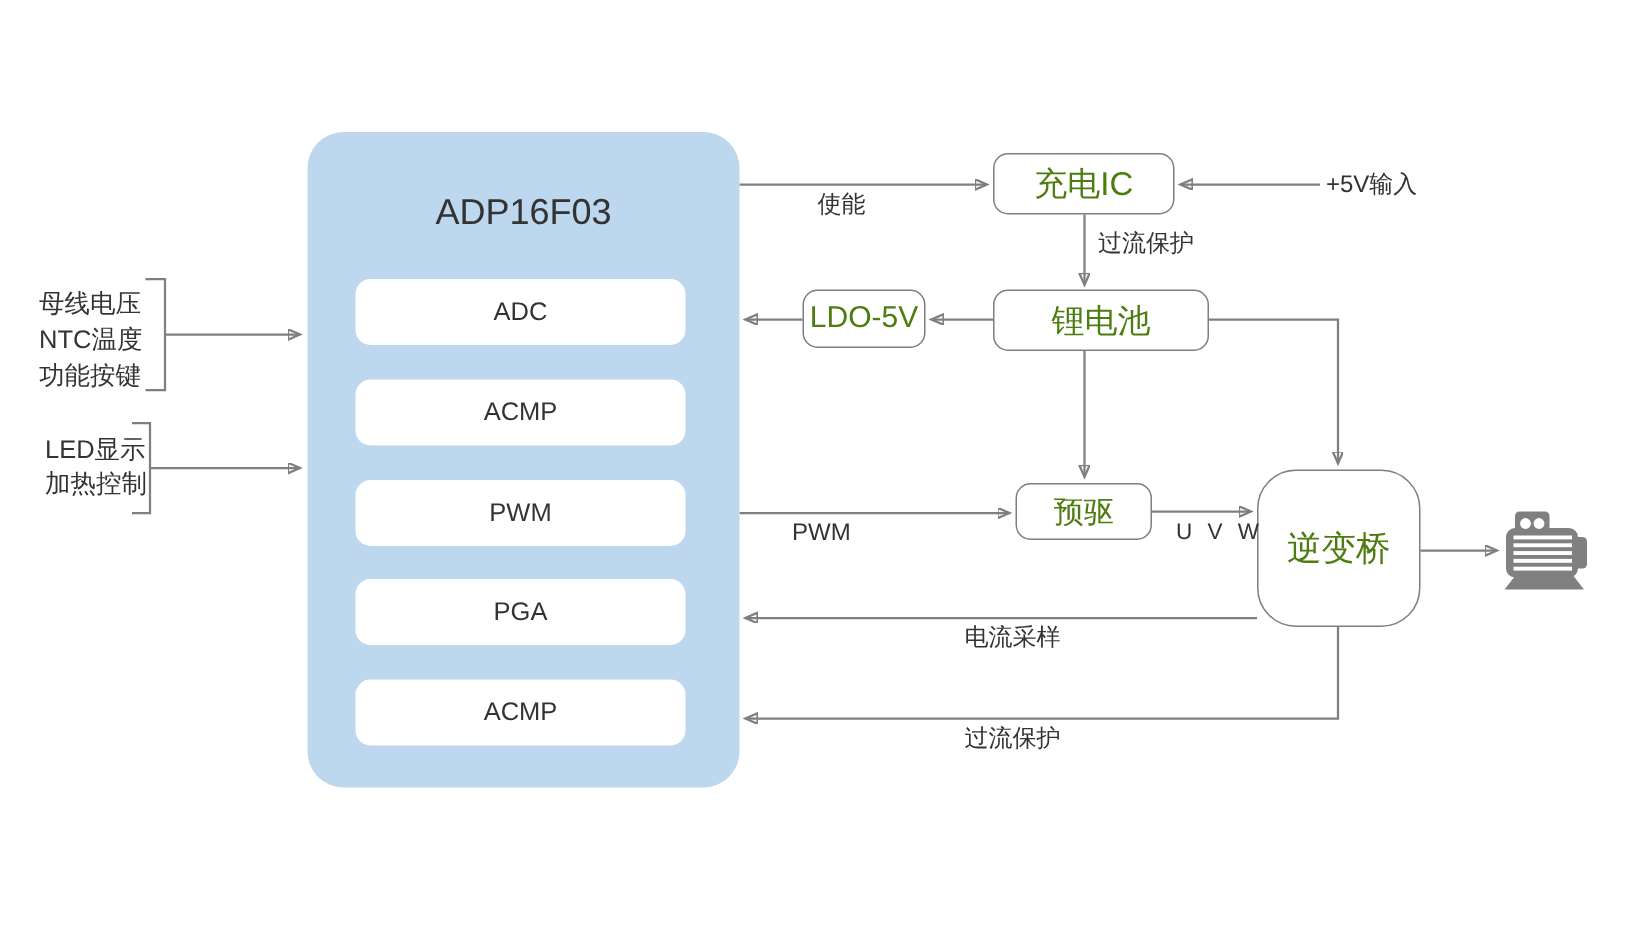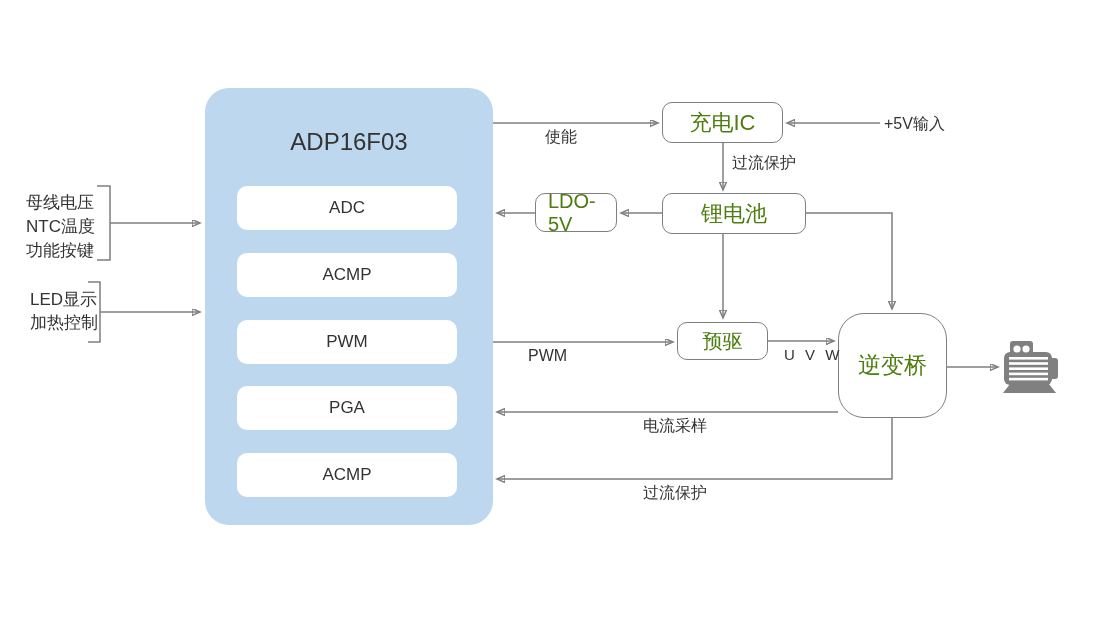--- a/index.html
+++ b/index.html
@@ -63,21 +63,21 @@
     background: #ffffff;
     border: 1.5px solid #7f7f7f;
     border-radius: 10px;
     display: flex;
     align-items: center;
     justify-content: center;
     color: #4d7c0f;
   }
   .node-charge-ic  { left: 662px; top: 102px; width: 121px; height: 41px; font-size: 22px; }
   .node-battery    { left: 662px; top: 193px; width: 144px; height: 41px; font-size: 22px; }
-  .node-ldo        { left: 535px; top: 193px; width: 82px;  height: 39px; font-size: 20px; padding-left: 12px; }
+  .node-ldo        { left: 535px; top: 193px; width: 82px;  height: 39px; font-size: 20px; }
   .node-predriver  { left: 677px; top: 322px; width: 91px;  height: 38px; font-size: 20px; }
   .node-inverter   { left: 838px; top: 313px; width: 109px; height: 105px; font-size: 23px; border-radius: 26px; }
   
   .wlabel {
     position: absolute;
     font-size: 16px;
     line-height: 19px;
     color: #333333;
     white-space: nowrap;
   }

